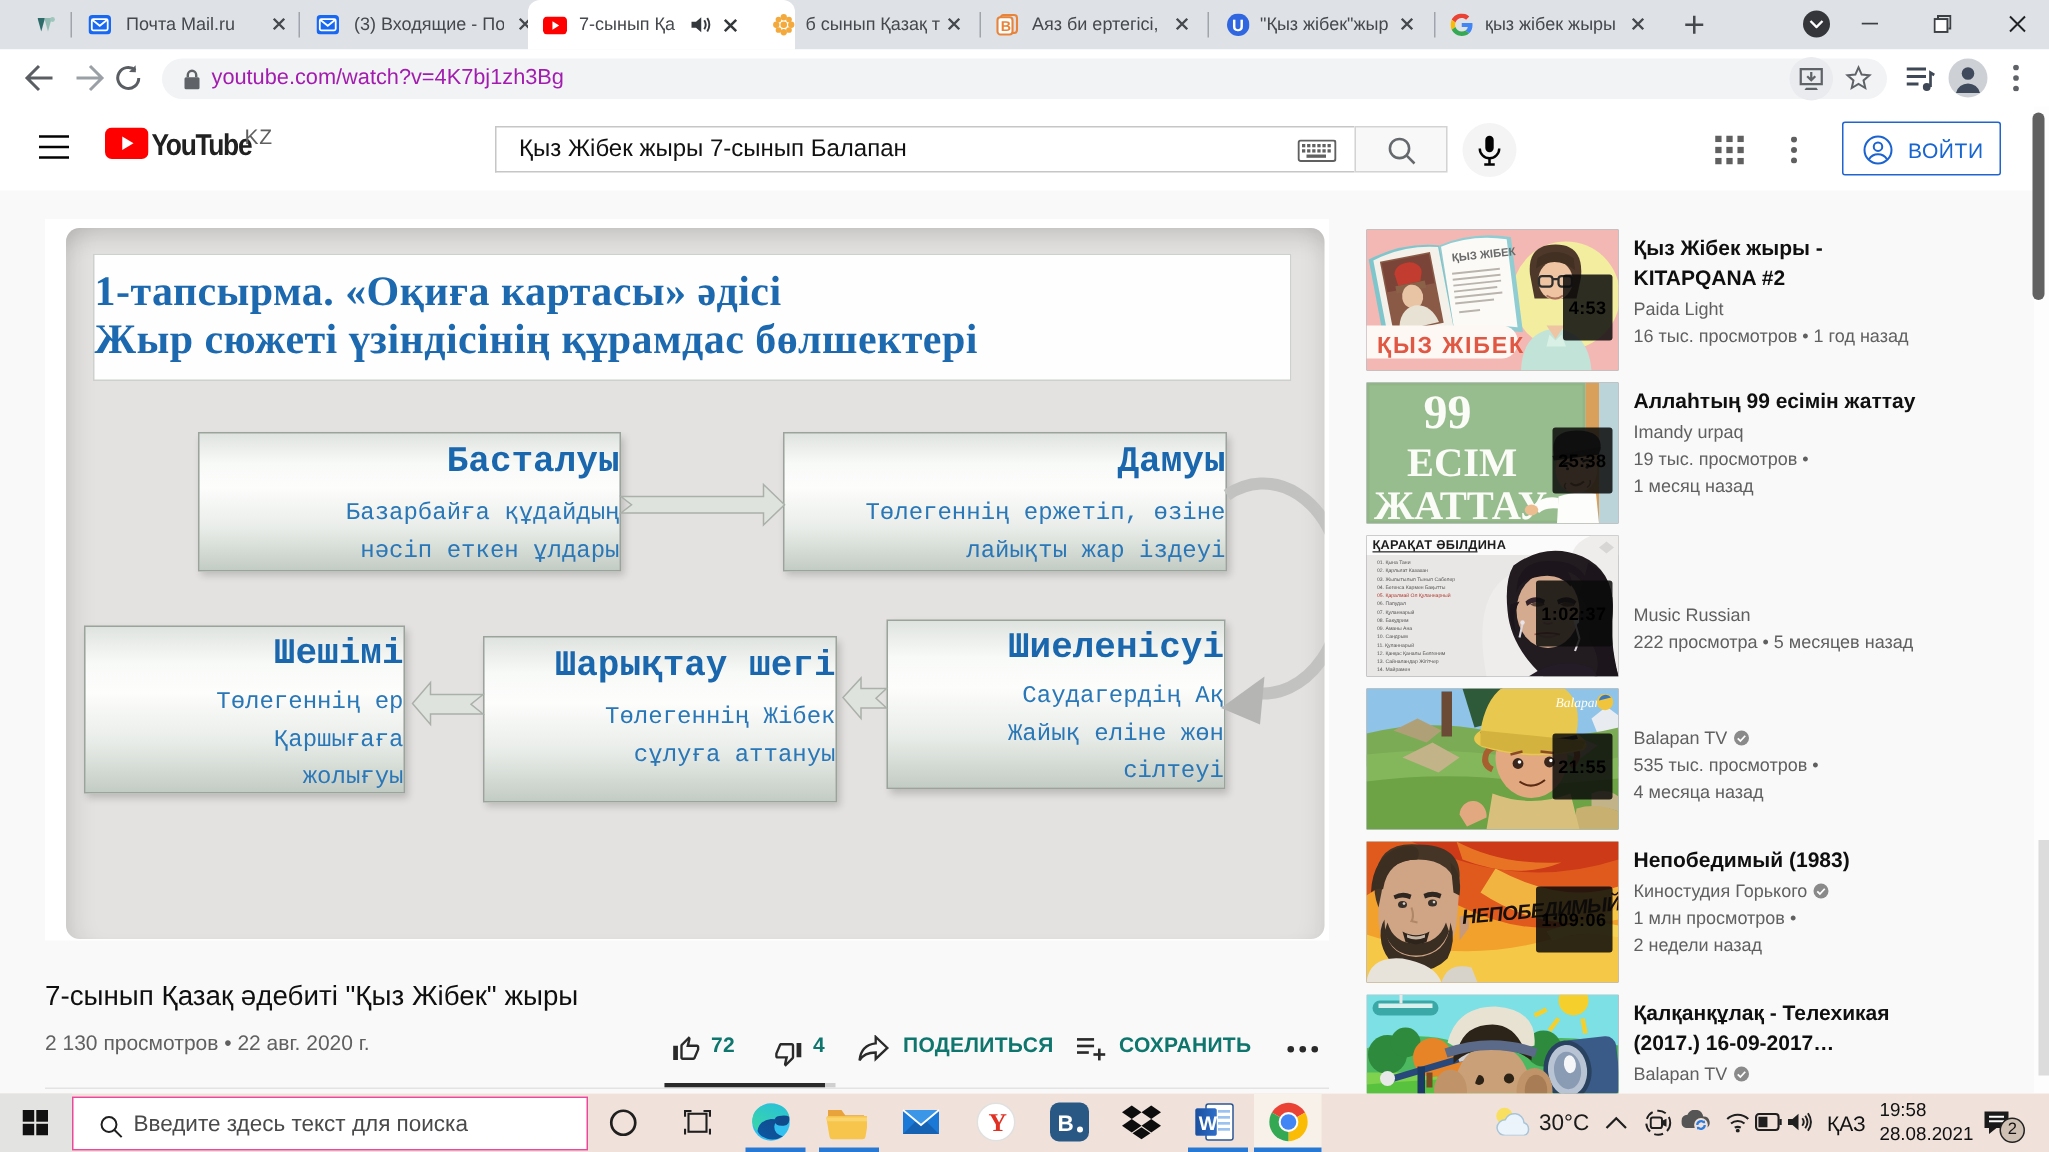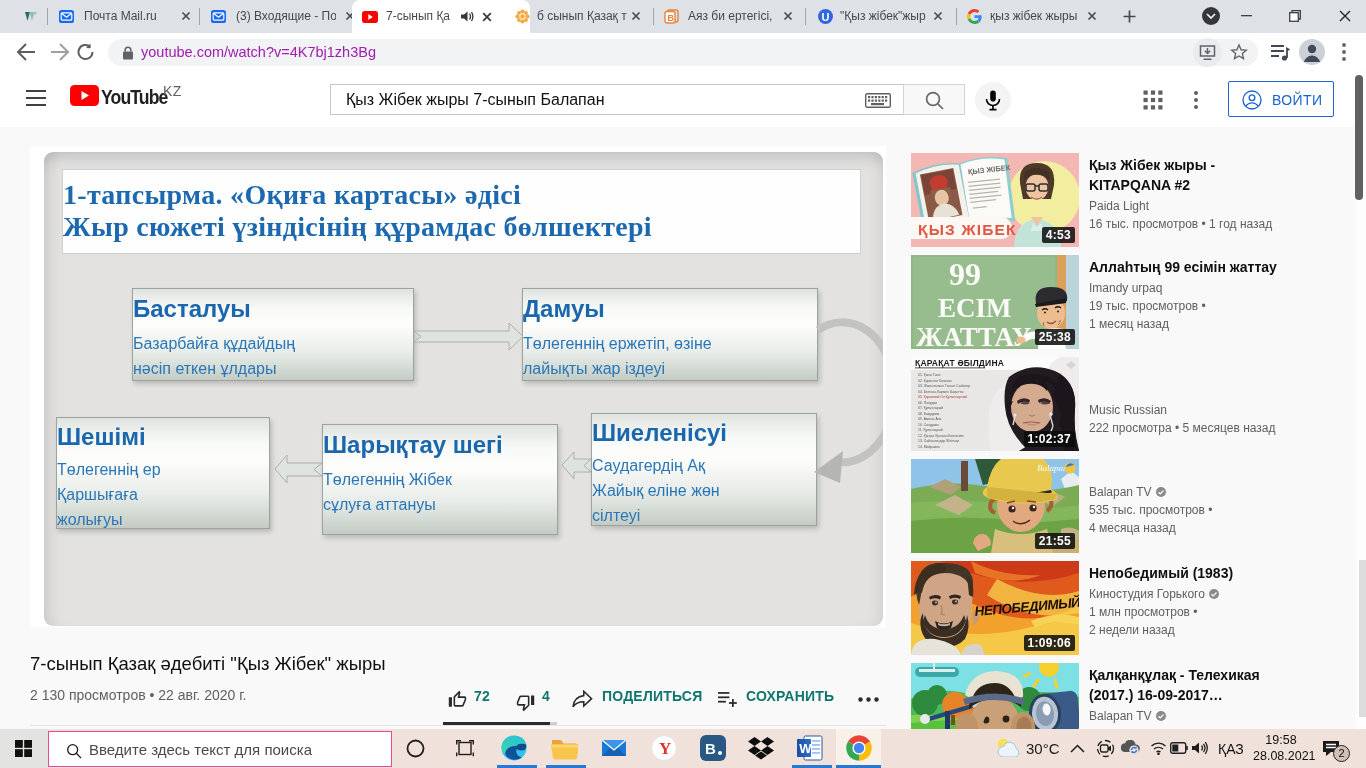--- a/index.html
+++ b/index.html
@@ -18,31 +18,31 @@
 
 #ythead{position:absolute;left:0;top:71px;width:1366px;height:56px;background:#fff}
 #searchbox{position:absolute;left:330px;top:13px;width:573px;height:31px;border:1px solid #c6c6c6;border-right:none;background:#fff}
 #searchtxt{position:absolute;left:15px;top:6px;font-size:16px;color:#111}
 #searchbtn{position:absolute;left:903px;top:13px;width:62px;height:31px;background:#f8f8f8;border:1px solid #d3d3d3}
 #signin{position:absolute;left:1228px;top:10px;width:106px;height:36px;border:1px solid #2064cf;border-radius:2px;color:#1765d1}
 
 #page{position:absolute;left:0;top:127px;width:1366px;height:602px;background:#f9f9f9}
 #player{position:absolute;left:30px;top:19px;width:856px;height:481px;background:#fff}
 #slide{position:absolute;left:14px;top:6px;width:839px;height:474px;background:#e3e2e0;border-radius:9px;box-shadow:inset 0 14px 16px -9px rgba(0,0,0,.15),inset 16px 0 16px -11px rgba(0,0,0,.10),inset -14px 0 16px -11px rgba(0,0,0,.07)}
-.sbox{position:absolute;border:1px solid #9aa39c;background:linear-gradient(180deg,#dfe3df 0%,#f8faf8 22%,#fdfdfc 40%,#e8ece8 70%,#c3ccc4 100%);box-shadow:2px 3px 5px rgba(0,0,0,.18);text-align:left;font-family:Liberation Sans, sans-serif}
+.sbox{position:absolute;border:1px solid #9aa39c;background:linear-gradient(180deg,#dfe3df 0%,#f8faf8 22%,#fdfdfc 40%,#e8ece8 70%,#c3ccc4 100%);box-shadow:2px 3px 5px rgba(0,0,0,.18);text-align:right;font-family:Liberation Mono, monospace}
 .shead{font-weight:bold;color:#1a67ae;font-size:24px}
 .sbody{color:#2a77b7;font-size:16px;line-height:25px}
 
 .vtitle{position:absolute;left:30px;top:526px;font-size:18.5px;color:#0f0f0f}
 .vviews{position:absolute;left:30px;top:560px;font-size:14px;color:#606060}
 .act{position:absolute;top:561px;font-size:14px;font-weight:bold;color:#0f766e;letter-spacing:.2px}
 
 .sitem{position:absolute;left:911px;width:445px;height:94px}
 .thumb{position:absolute;left:0;top:0;width:168px;height:94px;overflow:hidden;background:#888}
-.dur{position:absolute;right:4px;bottom:4px;background:rgba(10,10,10,.85);color:#ffffff;font-size:12px;font-weight:bold;padding:1px 4px;border-radius:2px;letter-spacing:.3px}
+.dur{position:absolute;right:4px;bottom:20px;background:rgba(10,10,10,.85);color:#000000;font-size:12px;font-weight:bold;padding:15px 4px;border-radius:2px;letter-spacing:.3px}
 .stitle{position:absolute;left:178px;top:2px;font-size:14px;font-weight:bold;color:#0f0f0f;line-height:20px;width:258px}
 .schan{position:absolute;left:178px;font-size:12px;color:#606060;line-height:18px}
 
 #taskbar{position:absolute;left:0;top:729px;width:1366px;height:39px;background:#f0e2da}
 #tsearch{position:absolute;left:48px;top:2px;width:344px;height:36px;background:#fff;border:1px solid #ec4899}
 .tbic{position:absolute;top:5px;width:28px;height:28px}
 .runline{position:absolute;top:36px;height:3px;background:#2779d4}
 </style></head>
 <body>
 
@@ -819,21 +819,21 @@
   <svg class="abs" style="left:1170px;top:13px" width="18" height="12" viewBox="0 0 18 12">
       <rect x="0.7" y="0.7" width="15" height="10.6" rx="2" fill="none" stroke="#1f1f1f" stroke-width="1.4"></rect>
       <rect x="16.2" y="4" width="1.6" height="4" fill="#1f1f1f"></rect>
       <rect x="2.3" y="2.5" width="6" height="7" fill="#1f1f1f"></rect>
     </svg>
   <svg class="abs" style="left:1191px;top:12px" width="17" height="14" viewBox="0 0 17 14">
       <path d="M1 5 H4 L8 1.5 V12.5 L4 9 H1 Z" fill="#1f1f1f"></path>
       <path d="M10.5 4.5 Q12.5 7 10.5 9.5 M12.5 2.8 Q15.5 7 12.5 11.2 M14.3 1.2 Q18.3 7 14.3 12.8" fill="none" stroke="#1f1f1f" stroke-width="1.3"></path>
     </svg>
   <div class="abs" style="left:1218px;top:12px;font-size:14px;color:#111">ҚАЗ</div>
-  <div class="abs" style="left:1253px;top:3px;width:56px;text-align:center;font-size:12.5px;color:#111;line-height:16px">19:58<br>28.08.2021</div>
+  <div class="abs" style="left:1253px;top:3px;width:56px;text-align:left;font-size:12.5px;color:#111;line-height:16px">19:58<br>28.08.2021</div>
   <svg class="abs" style="left:1322px;top:11px" width="18" height="16" viewBox="0 0 18 16">
       <path d="M1 1 H17 V12 H9 L4 16 V12 H1 Z" fill="#1a1a1a"></path>
       <g stroke="#fff" stroke-width="1.3">
         <path d="M4 4.5 H14 M4 7.5 H14"></path>
       </g>
     </svg>
   <circle></circle>
   <div class="abs" style="left:1333px;top:16px;width:17px;height:17px;border-radius:50%;background:#cfc0b4;border:1px solid #222;font-size:11px;text-align:center;line-height:15.5px;color:#111">2</div>
 </div>
 

